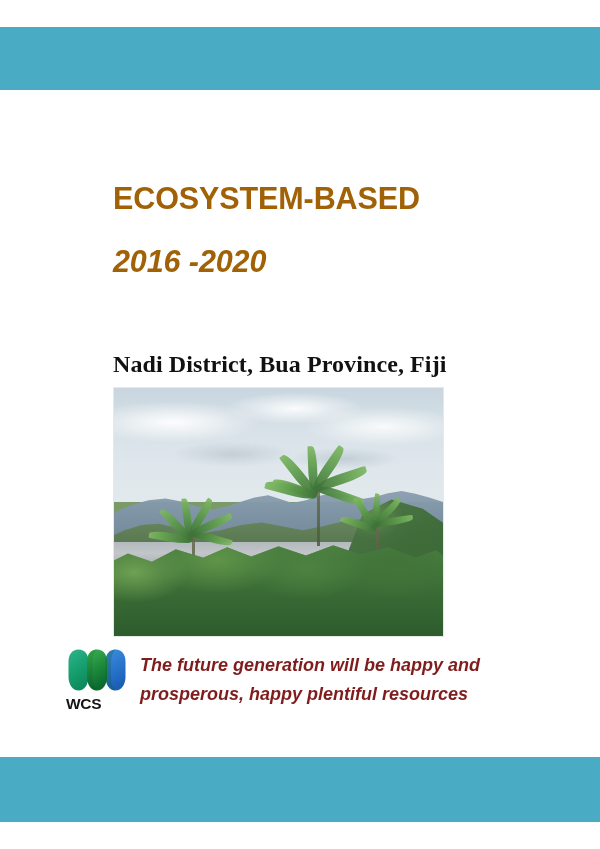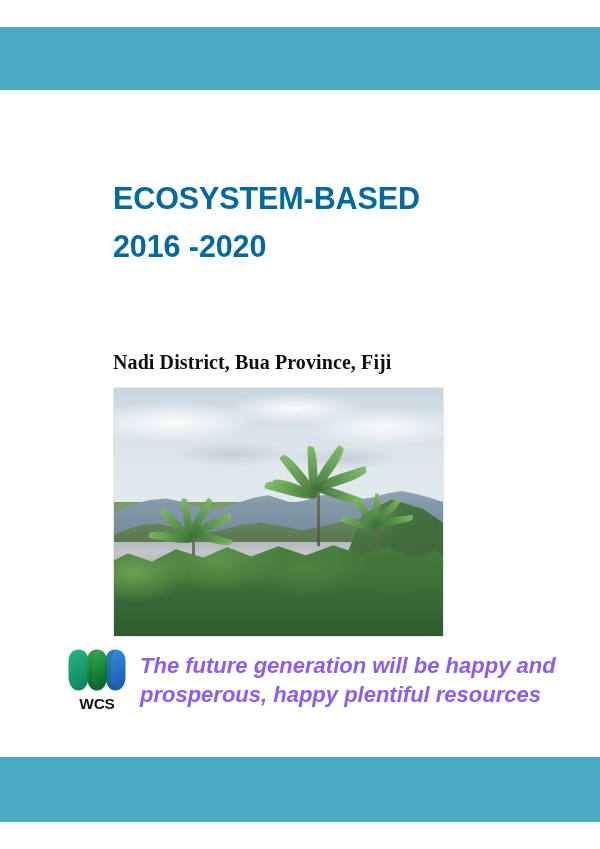--- a/index.html
+++ b/index.html
@@ -44,34 +44,35 @@
     left: 113px;
     top: 176px;
     width: 430px;
   }
   .title-line {
     font-family: "Liberation Sans", sans-serif;
     font-weight: bold;
     font-size: 30.5px;
     line-height: 45px;
     letter-spacing: -0.1px;
-    color: #0369a1;
+    color: #a16207;
     white-space: nowrap;
   }
   .title-line.year {
-    margin-top: 3px;
+    margin-top: 18px;
+    font-style: italic;
   }
 
   .subtitle {
     position: absolute;
     left: 113px;
     top: 351px;
     font-family: "Liberation Serif", serif;
     font-weight: bold;
-    font-size: 20px;
+    font-size: 24px;
     color: #111111;
     letter-spacing: 0.1px;
     white-space: nowrap;
   }
 
   
   .photo {
     position: absolute;
     left: 114px;
     top: 388px;
@@ -196,21 +197,20 @@
     top: 645px;
     width: 470px;
     display: flex;
     align-items: flex-start;
     gap: 12px;
   }
 
   .wcs-logo {
     width: 62px;
     flex: 0 0 62px;
-    text-align: center;
     padding-top: 3px;
   }
   .wcs-mark {
     width: 58px;
     height: 46px;
     margin: 0 auto;
     display: block;
   }
   .wcs-word {
     font-family: "Liberation Sans", sans-serif;
@@ -223,23 +223,23 @@
   }
 
   .tagline {
     flex: 1 1 auto;
     padding-top: 6px;
   }
   .tagline-line {
     font-family: "Liberation Sans", sans-serif;
     font-weight: bold;
     font-style: italic;
-    font-size: 22px;
+    font-size: 18px;
     line-height: 29px;
-    color: #8b5cf6;
+    color: #7f1d1d;
     white-space: nowrap;
   }
 </style>
 </head>
 <body>
 
 <div class="page">
 
   <div class="band band-top"></div>
 

